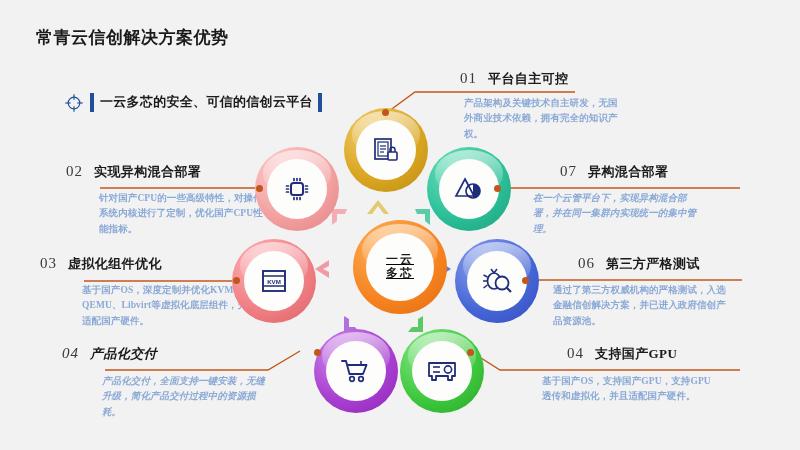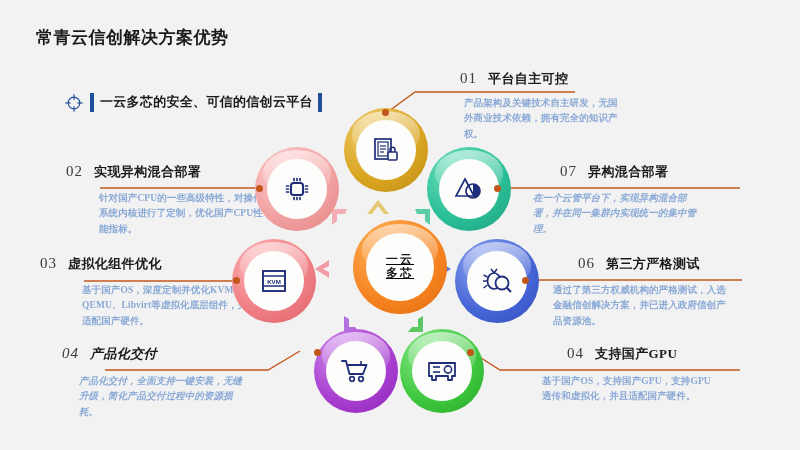--- a/index.html
+++ b/index.html
@@ -247,21 +247,21 @@
       <span class="label">虚拟化组件优化</span>
     </div>
     <div class="body" style="margin-top:10px; margin-left:42px; width:177px;">基于国产OS，深度定制并优化KVM、QEMU、Libvirt等虚拟化底层组件，完美适配国产硬件。</div>
   </div>
 
   <div class="callout left" style="left:62px; top:345px; width:210px;font-style:italic;">
     <div class="head">
       <span class="num">04</span>
       <span class="label">产品化交付</span>
     </div>
-    <div class="body" style="margin-top:11px; margin-left:17px; width:170px;">产品化交付，全面支持一键安装，无缝升级，简化产品交付过程中的资源损耗。</div>
+    <div class="body" style="margin-top:11px; margin-left:40px; width:170px;">产品化交付，全面支持一键安装，无缝升级，简化产品交付过程中的资源损耗。</div>
   </div>
 
   <div class="chev" style="left:365px; top:196px;">
     <svg width="26" height="20" viewBox="0 0 26 20">
       <path d="M2 18 L13 4 L24 18 L19 18 L13 10 L7 18 Z" fill="#e3c25c" opacity="0.85"></path>
     </svg>
   </div>
   <div class="chev" style="left:412px; top:205px;">
     <svg width="22" height="24" viewBox="0 0 22 24">
       <path d="M3 4 L18 4 L18 20 L13 16 L13 9 L5 9 Z" fill="#3fc79a" opacity="0.85"></path>

